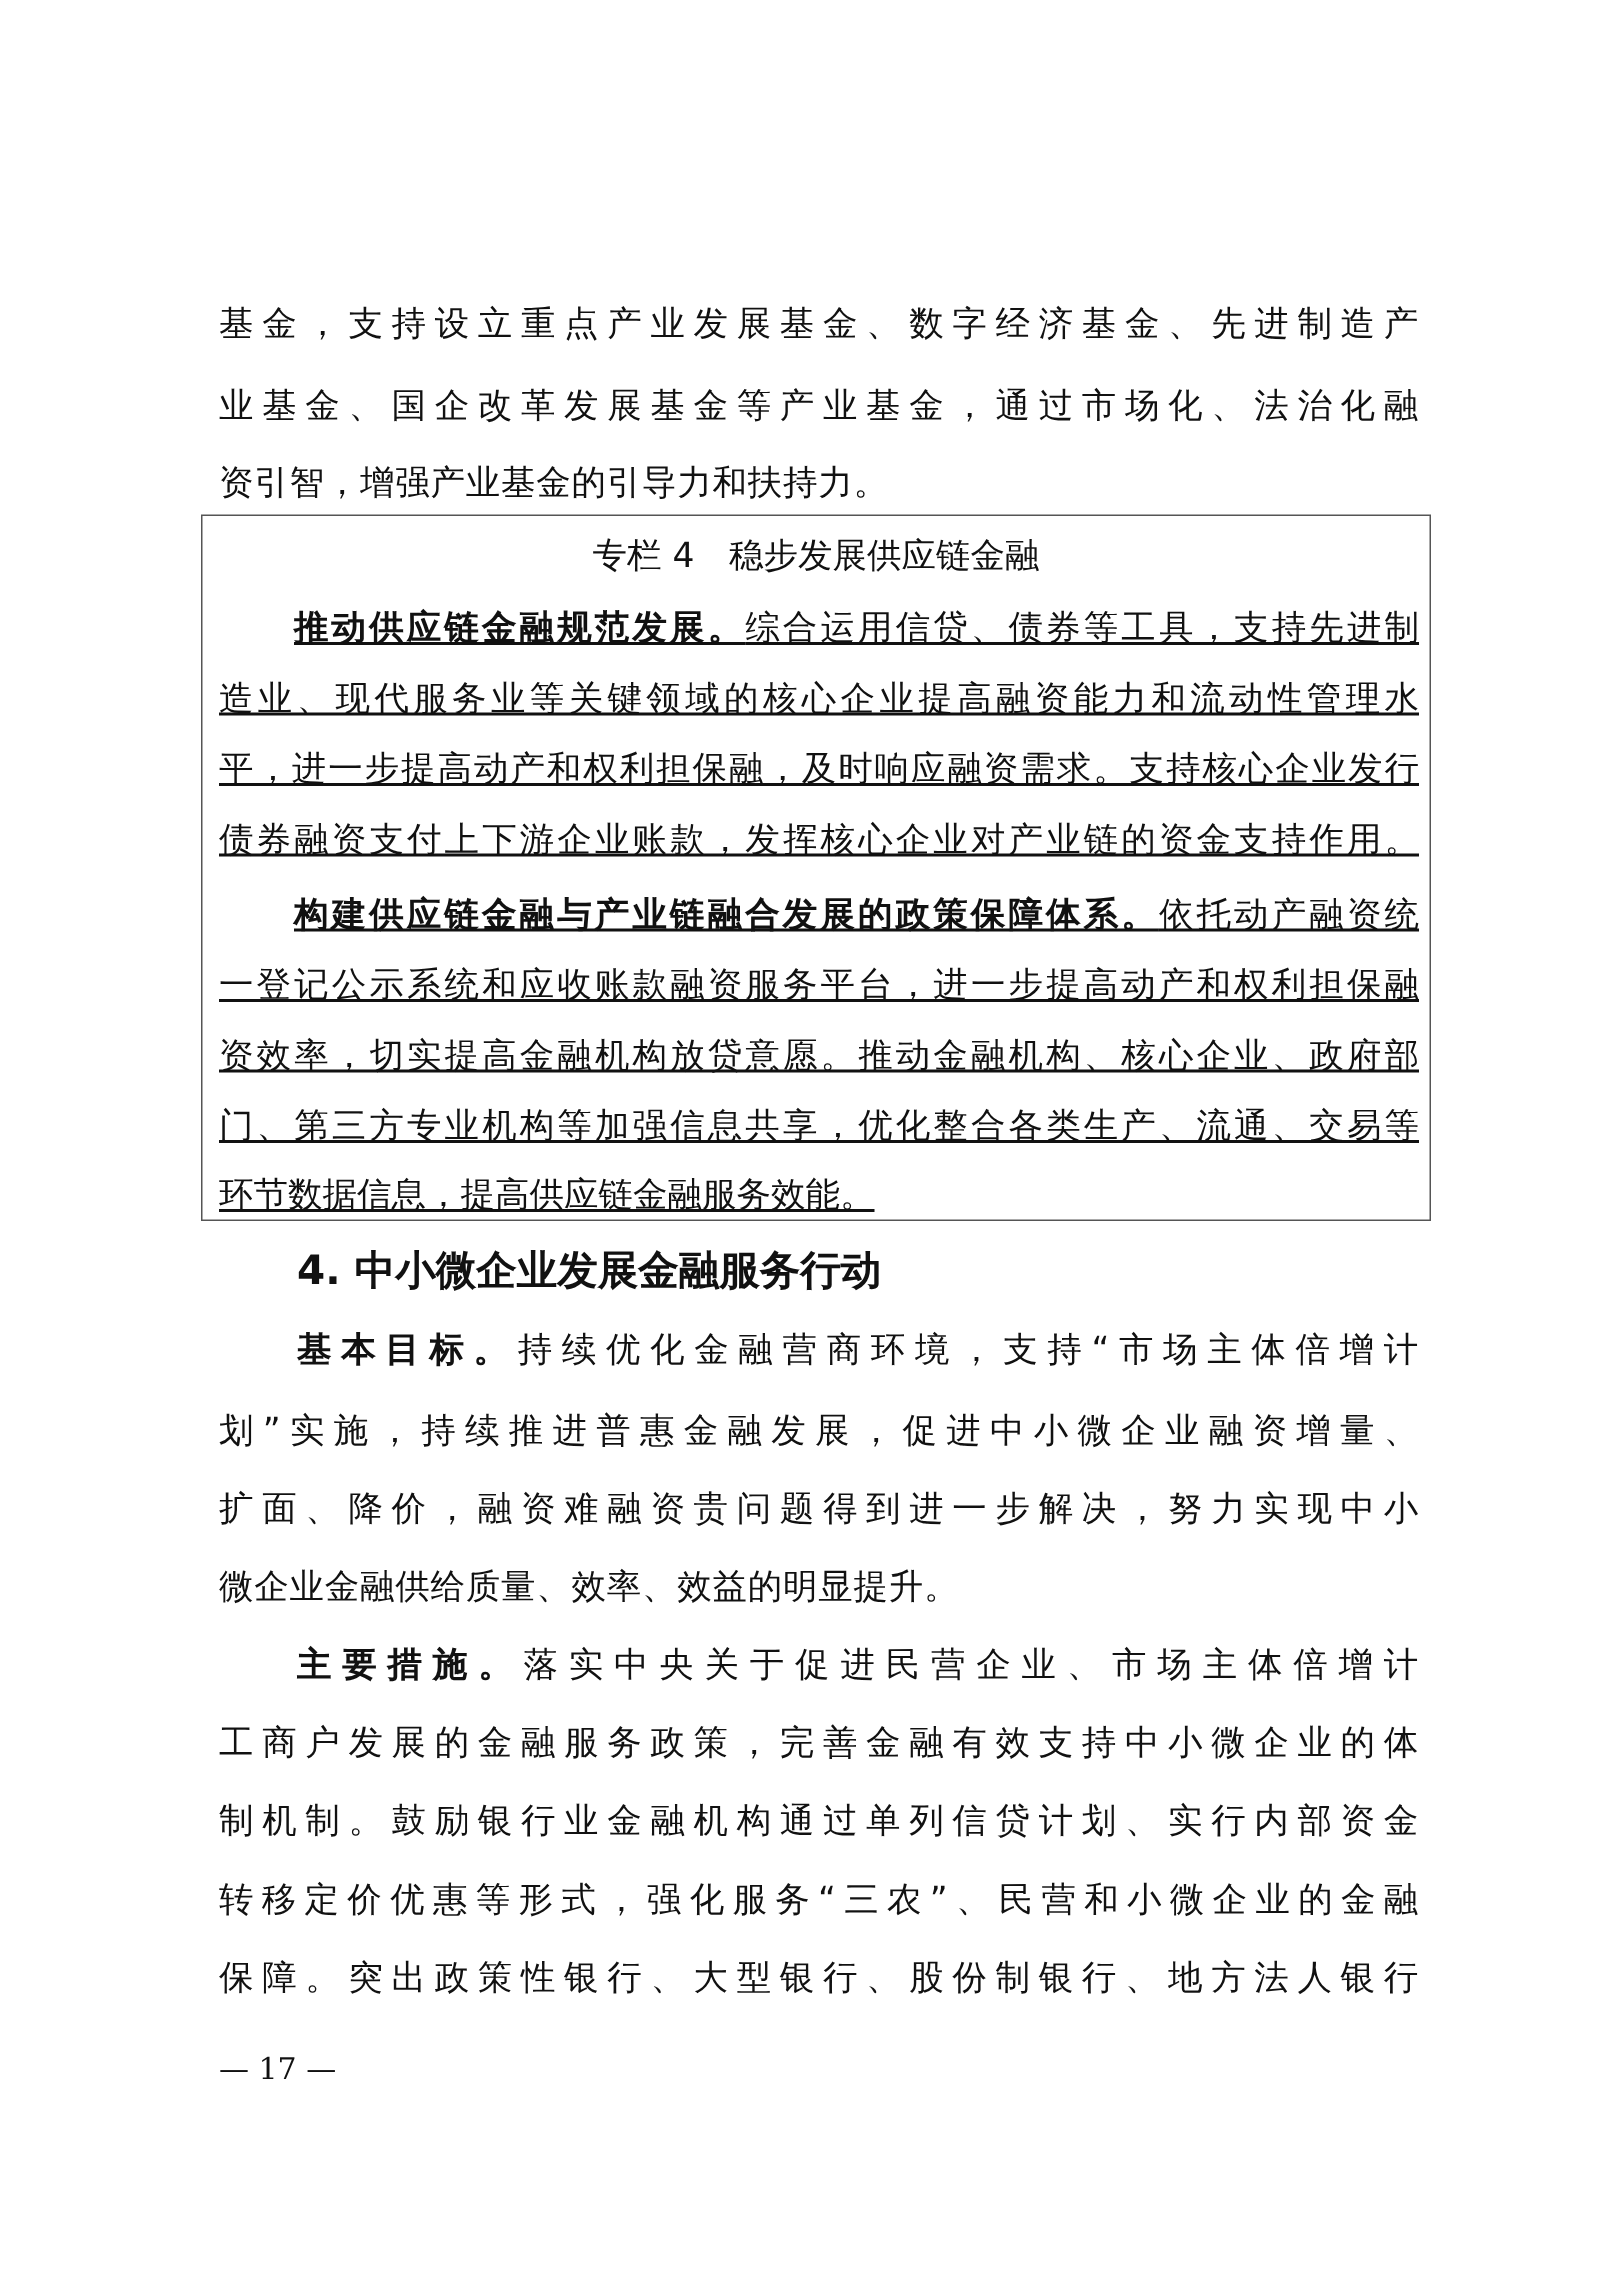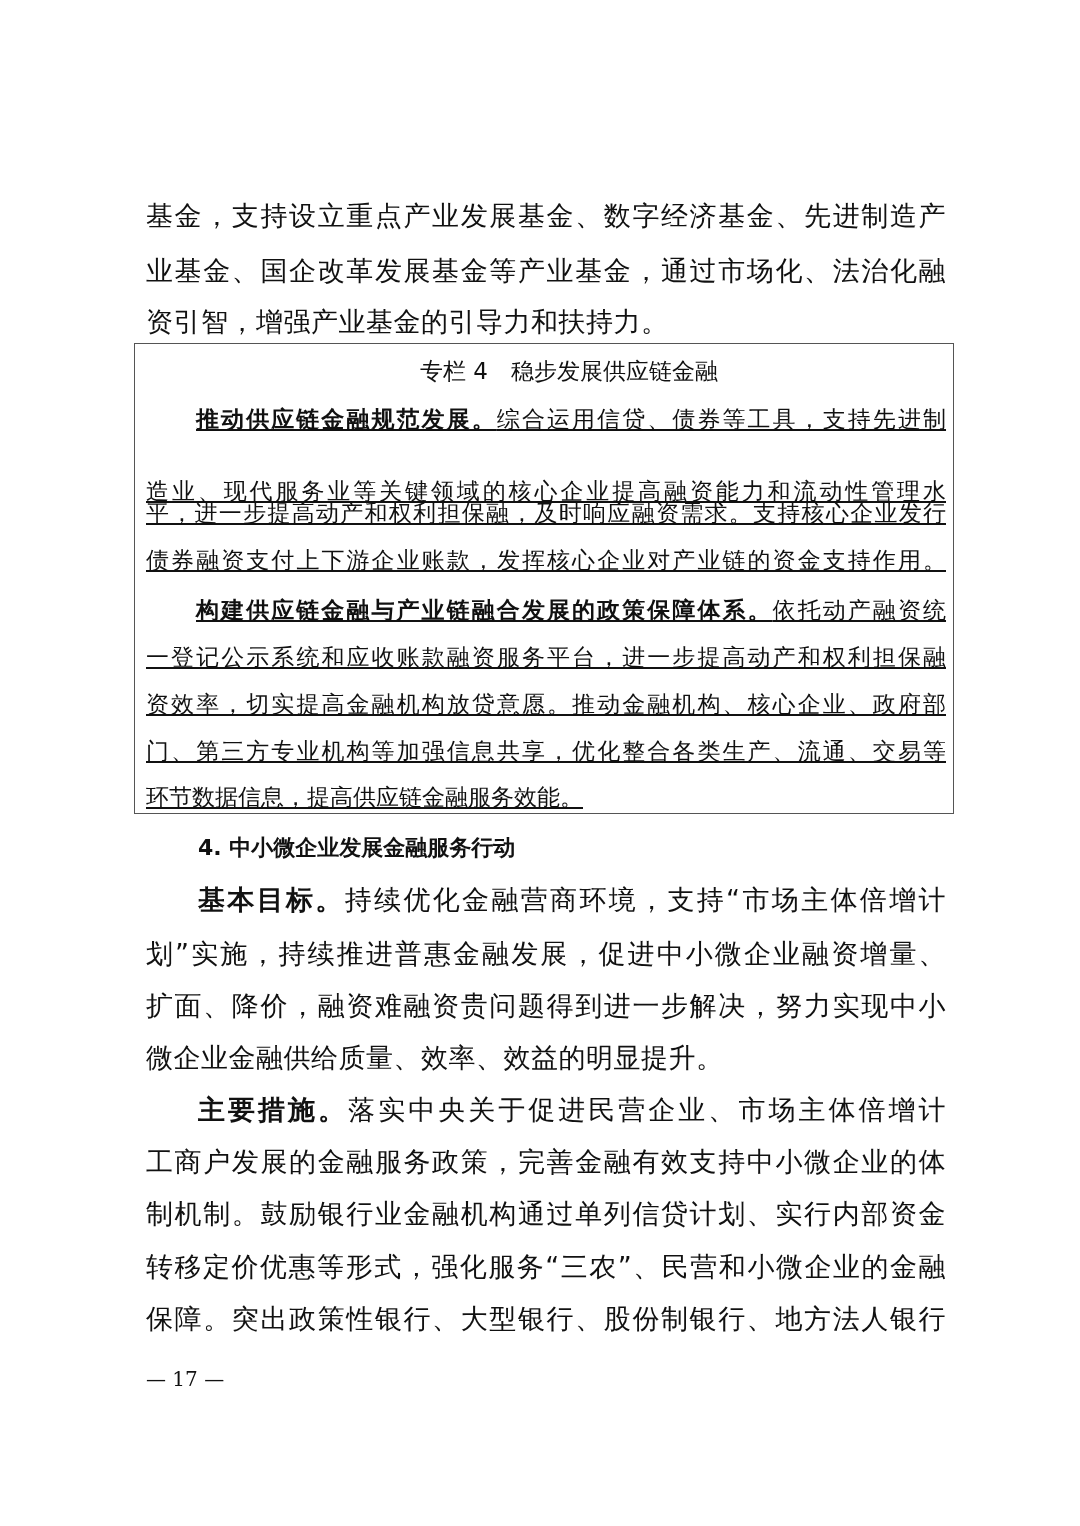--- a/index.html
+++ b/index.html
@@ -1,46 +1,46 @@
 <!DOCTYPE html>
 <html><head>
 <meta charset="utf-8">
 <style>
   html, body { margin: 0; padding: 0; background: #ffffff; }
   body { width: 1080px; height: 1526px; position: relative; overflow: hidden;
          font-family: "DejaVu Sans", "Liberation Sans", sans-serif; color: #111; }
-  .line { position: absolute; left: 146px; width: 800px; font-size: 27px; line-height: 30px;
+  .line { position: absolute; left: 146px; width: 800px; font-size: 23px; line-height: 30px;
           white-space: nowrap; letter-spacing: 0.5px; text-align: justify; text-align-last: justify; }
   .line.last { text-align-last: left; }
   .indent { left: 198px; width: 748px; }
   b { font-weight: bold; }
   .box { position: absolute; left: 134px; top: 343px; width: 820px; height: 471px;
          border: 1.5px solid #555; box-sizing: border-box; }
   .box-title { position: absolute; left: 134px; width: 820px; top: 356px; text-align: center;
-               font-size: 23px; line-height: 30px; padding-left: 25px; }
+               font-size: 23px; line-height: 30px; }
   .bl { position: absolute; left: 146px; width: 800px; font-size: 23px; line-height: 28px;
         white-space: nowrap; text-align: justify; text-align-last: justify; text-decoration: underline; }
   .bl.indent { left: 196px; width: 750px; }
   .bl.last { text-align-last: left; }
-  .heading { position: absolute; left: 198px; top: 833px; font-size: 22px; line-height: 30px; font-weight: bold; }
+  .heading { position: absolute; left: 198px; top: 833px; font-size: 27px; line-height: 30px; font-weight: bold; }
   .page-num { position: absolute; left: 146px; top: 1366px; font-family: "DejaVu Serif", "Liberation Serif", serif;
               font-size: 20px; line-height: 26px; }
 </style>
 </head>
 <body>
 
 <div class="line" style="top:201px">基金，支持设立重点产业发展基金、数字经济基金、先进制造产</div>
 <div class="line" style="top:256px">业基金、国企改革发展基金等产业基金，通过市场化、法治化融</div>
 <div class="line last" style="top:307px">资引智，增强产业基金的引导力和扶持力。</div>
 
 <div class="box"></div>
 <div class="box-title">专栏 4　稳步发展供应链金融</div>
 
 <div class="bl indent" style="top:405px"><b>推动供应链金融规范发展。</b><span>综合运用信贷、债券等工具，支持先进制</span></div>
-<div class="bl" style="top:477px">造业、现代服务业等关键领域的核心企业提高融资能力和流动性管理水</div>
+<div class="bl" style="top:452px">造业、现代服务业等关键领域的核心企业提高融资能力和流动性管理水</div>
 <div class="bl" style="top:499px">平，进一步提高动产和权利担保融，及时响应融资需求。支持核心企业发行</div>
 <div class="bl" style="top:546px">债券融资支付上下游企业账款，发挥核心企业对产业链的资金支持作用。</div>
 
 <div class="bl indent" style="top:596px"><b>构建供应链金融与产业链融合发展的政策保障体系。</b><span>依托动产融资统</span></div>
 <div class="bl" style="top:643px">一登记公示系统和应收账款融资服务平台，进一步提高动产和权利担保融</div>
 <div class="bl" style="top:690px">资效率，切实提高金融机构放贷意愿。推动金融机构、核心企业、政府部</div>
 <div class="bl" style="top:737px">门、第三方专业机构等加强信息共享，优化整合各类生产、流通、交易等</div>
 <div class="bl last" style="top:783px">环节数据信息，提高供应链金融服务效能。</div>
 
 <div class="heading">4. 中小微企业发展金融服务行动</div>

